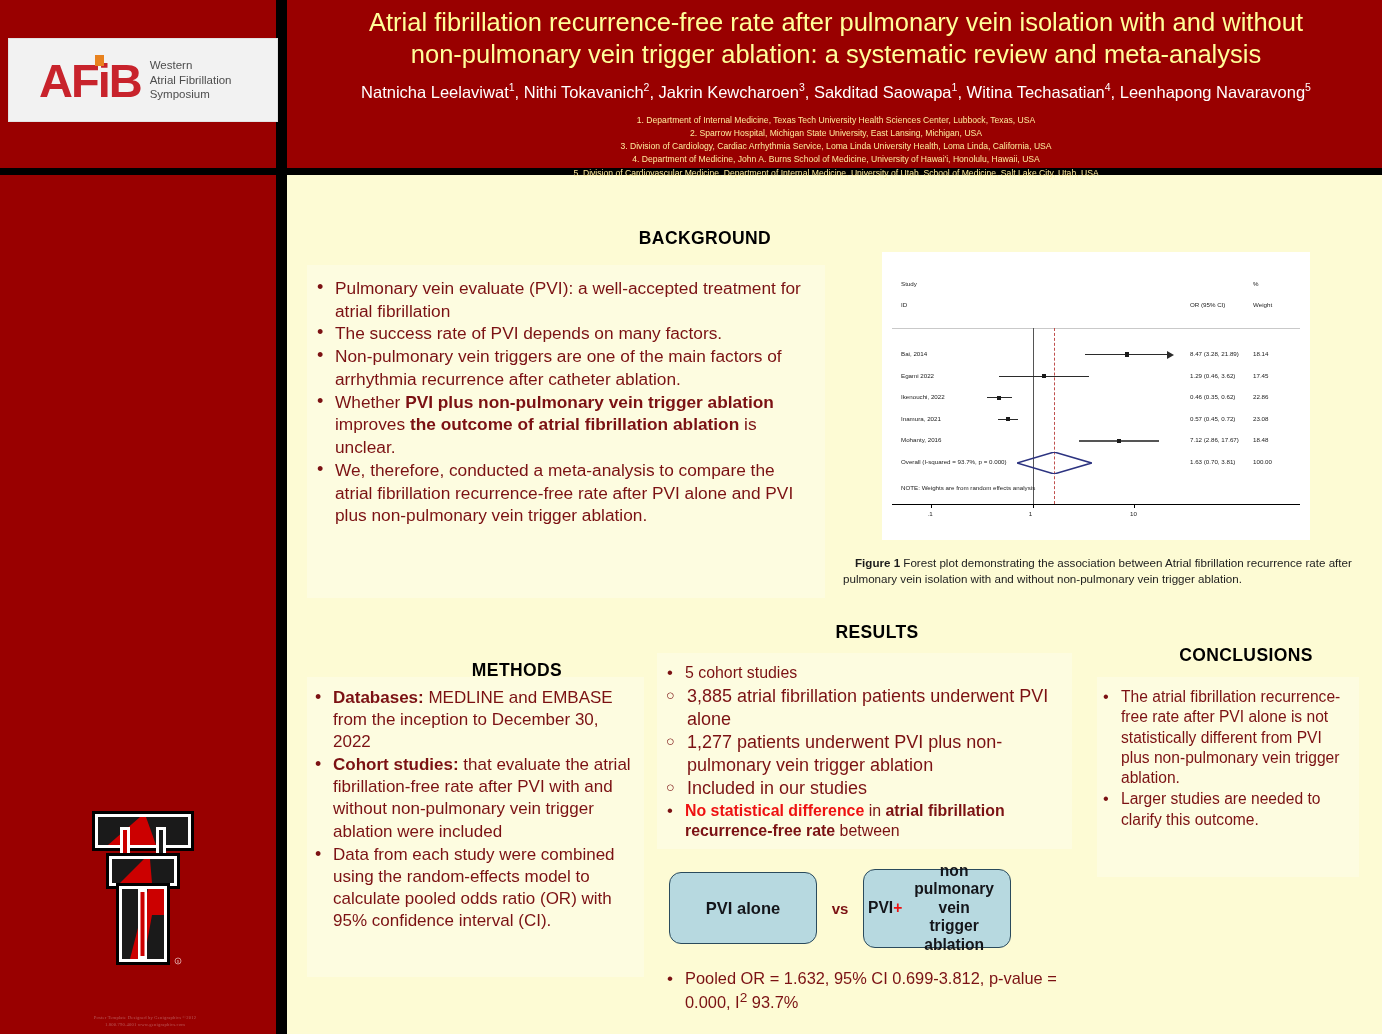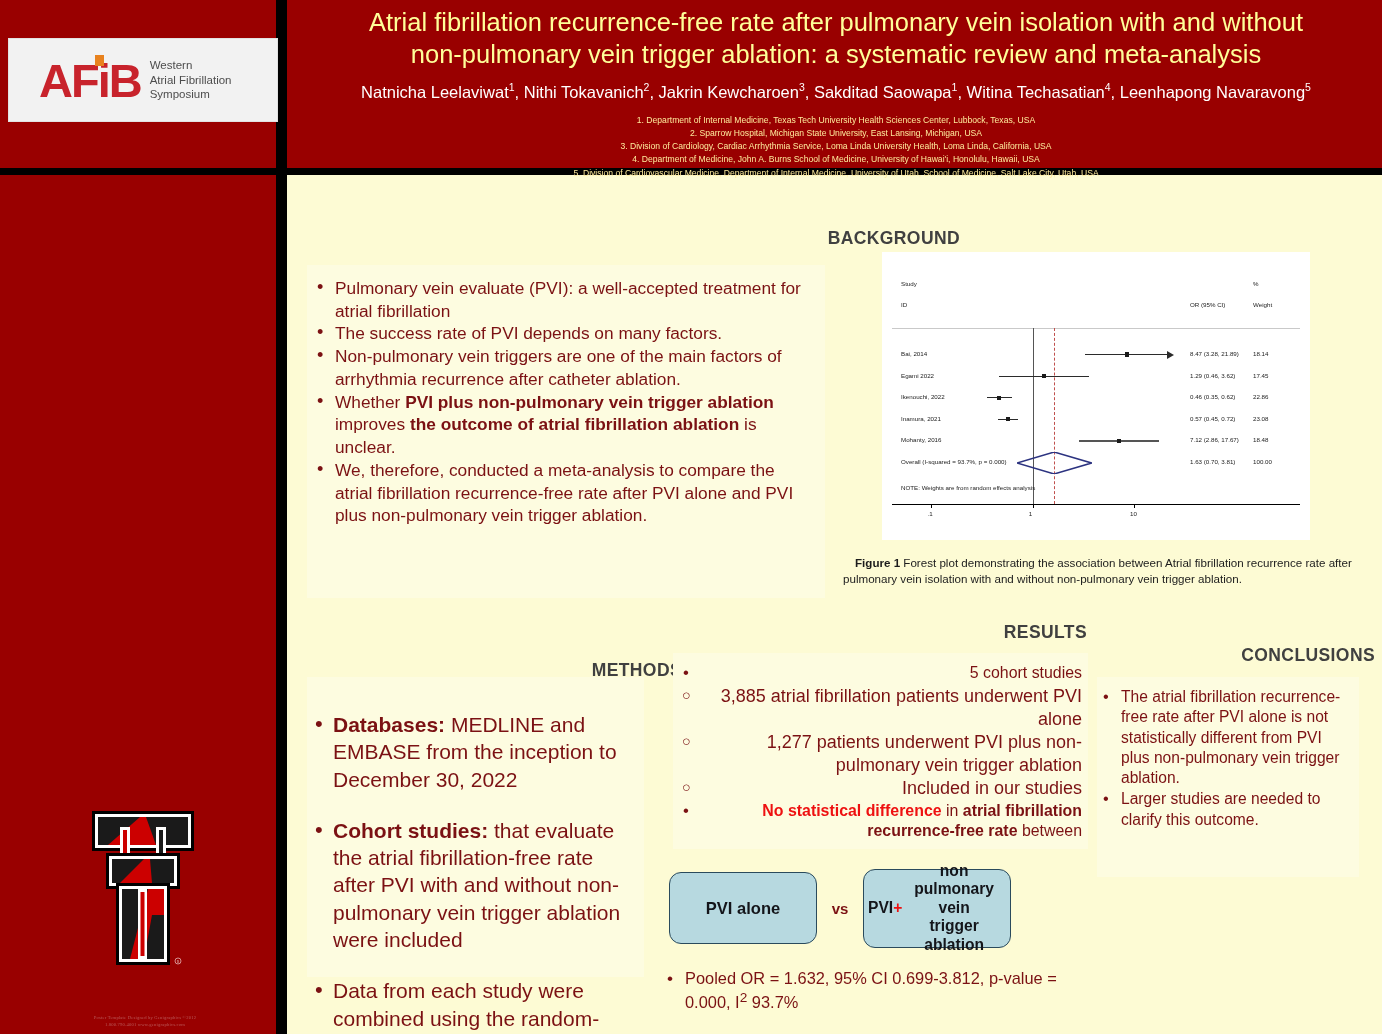--- a/index.html
+++ b/index.html
@@ -137,24 +137,24 @@
     position: absolute;
     left: 287px; top: 175px;
     width: 1095px;
     height: 859px;
     background: #fdfbd4;
     z-index: 1;
   }
 
   
   .sec-head {
-    text-align: right;
+    text-align: center;
     font-weight: bold;
     font-size: 17.5px;
-    color: #404040;
+    color: #000000;
     font-family: "Liberation Sans", sans-serif;
     letter-spacing: 0.4px;
   }
   .panel {
     background: #fdfce0;
     box-sizing: border-box;
   }
   
   ul.bl {
     list-style: none;
@@ -245,32 +245,30 @@
   }
 
   
   #me-head { position: absolute; left: 65px; top: 470px; width: 330px; margin-top: 15px; }
   #me-panel {
     position: absolute; left: 20px; top: 502px;
     width: 337px; height: 300px;
     padding: 10px 8px 8px 4px;
   }
   #me-panel ul.bl > li {
-    font-size: 21px;
+    font-size: 17px;
     line-height: 1.30;
-    margin-top: 24px;
   }
 
   
   #re-head { position: absolute; left: 380px; top: 447px; width: 420px; }
   #re-panel {
-    position: absolute; left: 386px; top: 478px;
+    position: absolute; left: 370px; top: 478px;
     width: 415px; height: 196px;
     padding: 10px 6px 4px 6px;
-    text-align: right;
   }
   #re-panel ul.bl > li {
     font-size: 15.9px;
     line-height: 1.29;
   }
   #re-panel ul.sub > li {
     font-size: 18px;
     line-height: 1.29;
   }
   .redhi { color: #ee1111; font-weight: bold; }

